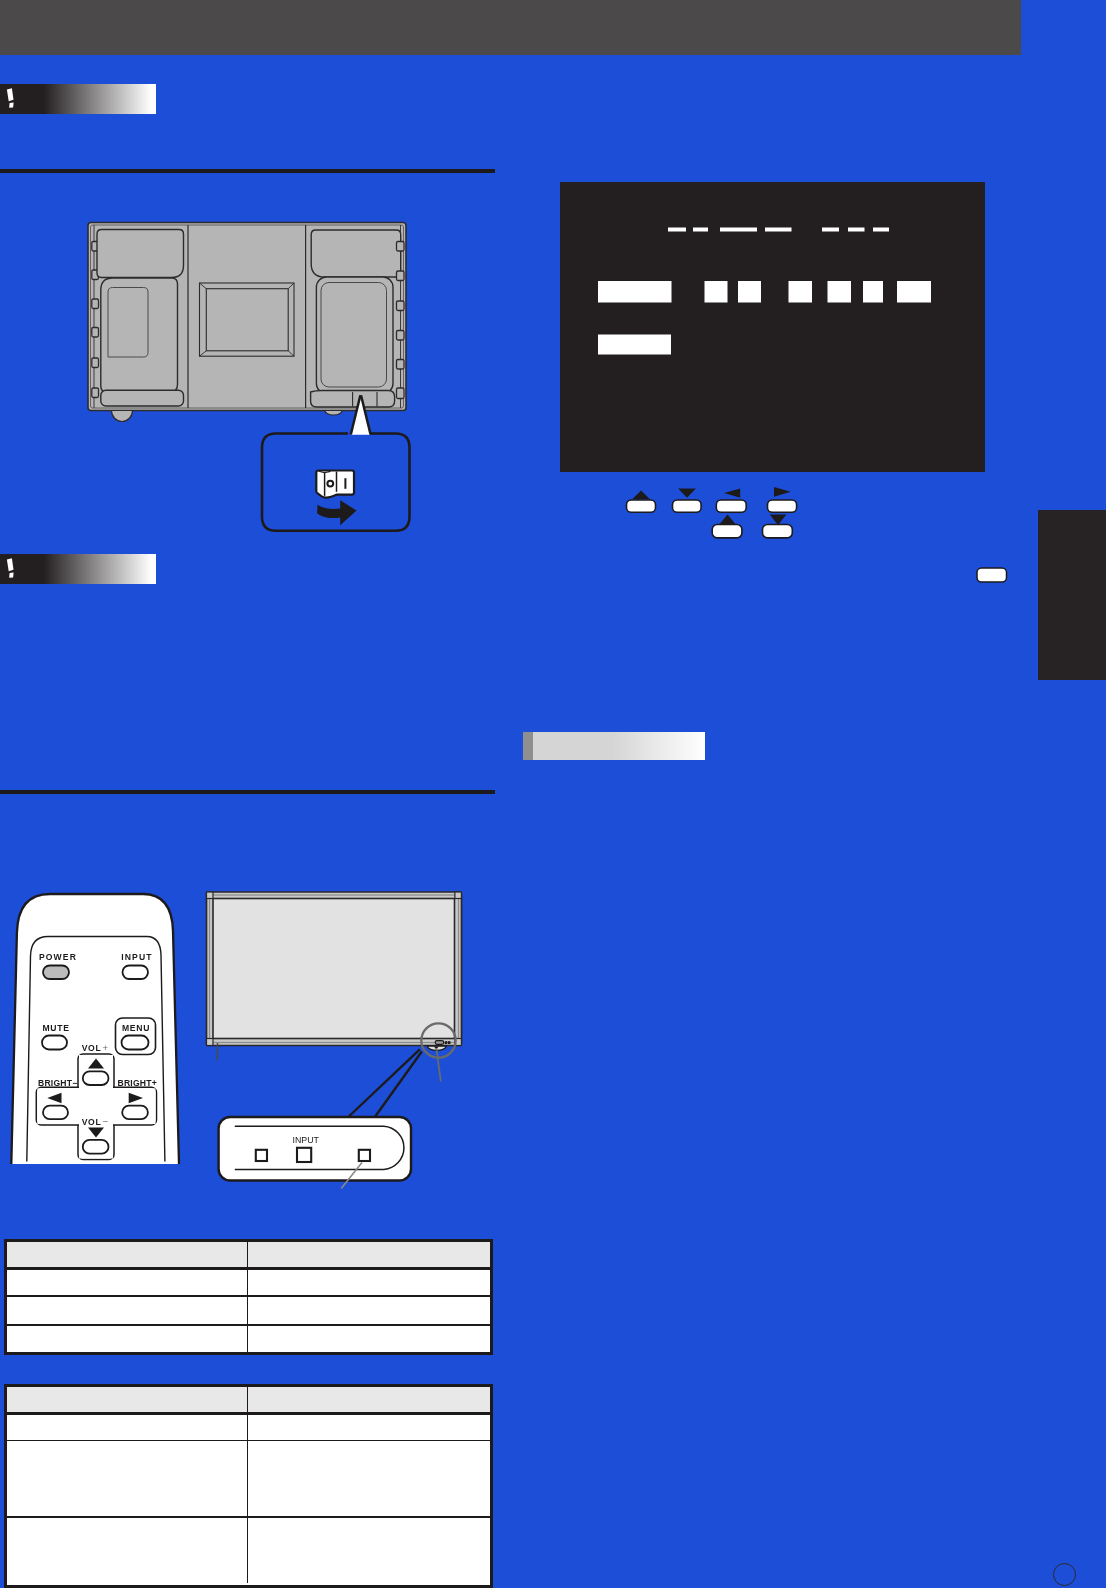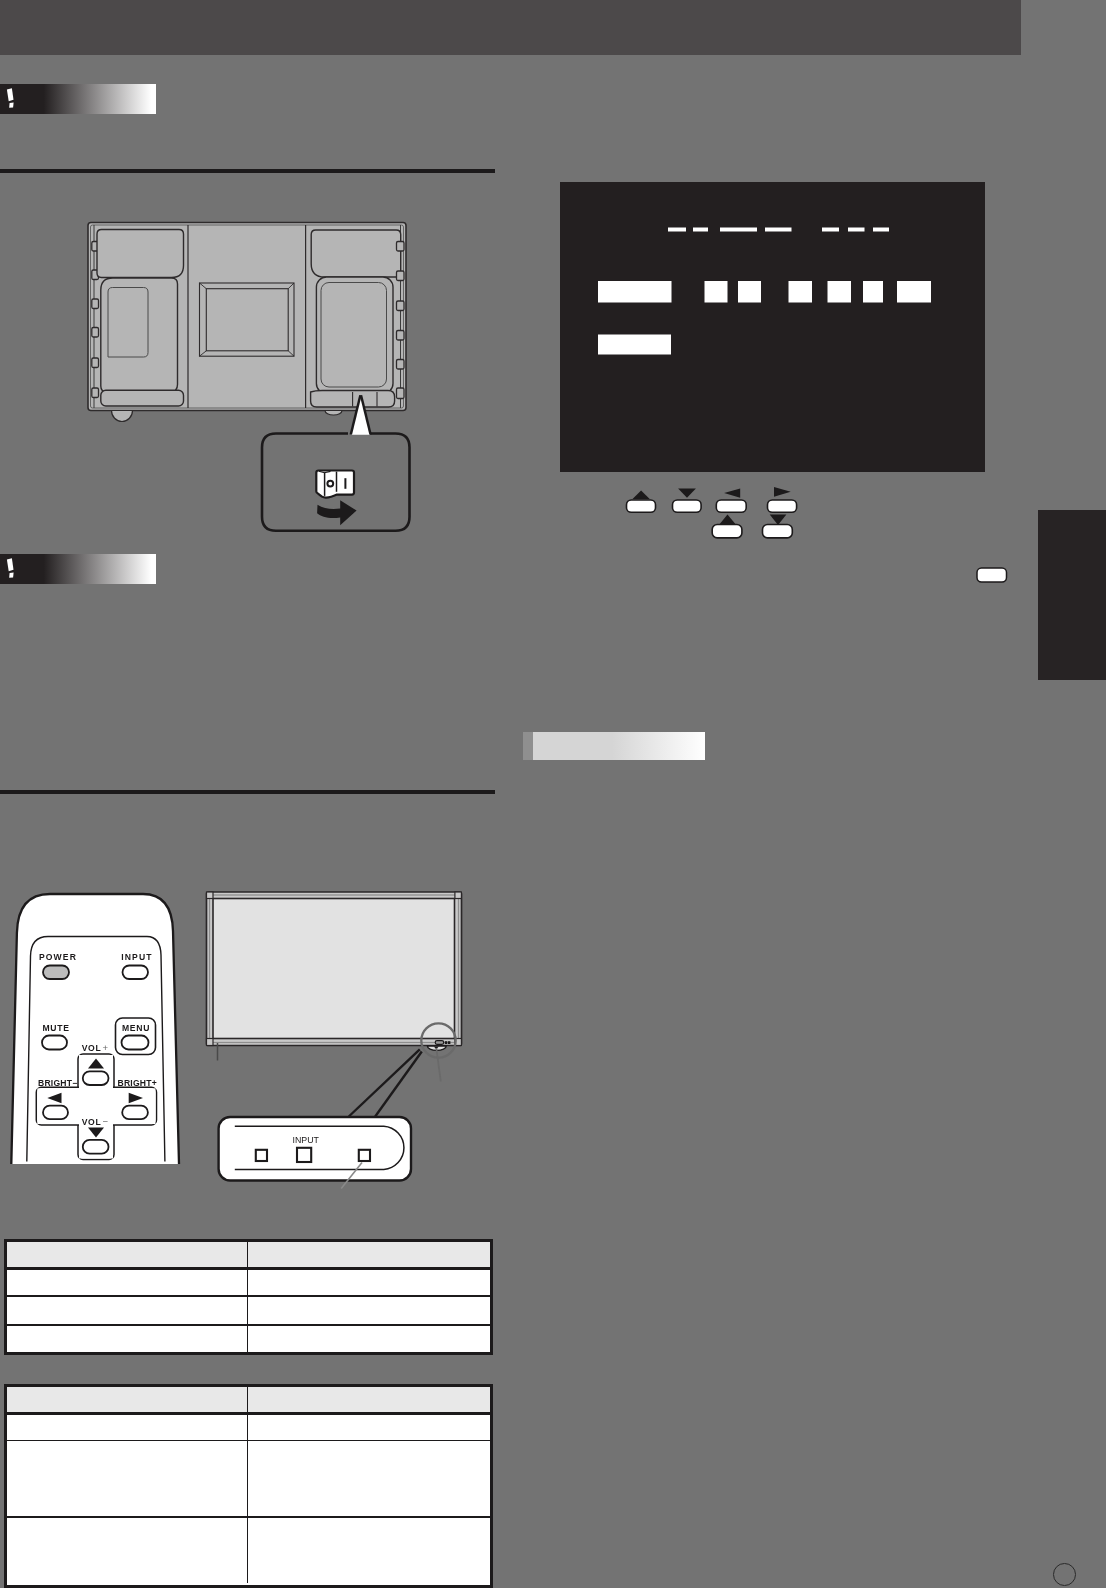--- a/index.html
+++ b/index.html
@@ -1,16 +1,16 @@
 <!DOCTYPE html>
 <html><head>
 <meta charset="utf-8">
 <style>
   html,body{margin:0;padding:0;background:#fff;}
-  #page{position:relative;width:1106px;height:1588px;background:#737373;overflow:hidden;
+  #page{position:relative;width:1106px;height:1588px;background:#1d4ed8;overflow:hidden;
         font-family:"Liberation Sans", sans-serif;-webkit-font-smoothing:antialiased;}
   .abs{position:absolute;}
 </style>
 </head>
 <body>
 <div id="page">
 
   <div class="abs" style="left:0;top:0;width:1021px;height:55px;background:#4c494a;"></div>
 
   <div class="abs" style="left:0;top:84px;width:156px;height:30px;background:linear-gradient(90deg,#231f20 0%,#231f20 28%,#ffffff 97%);"></div>

